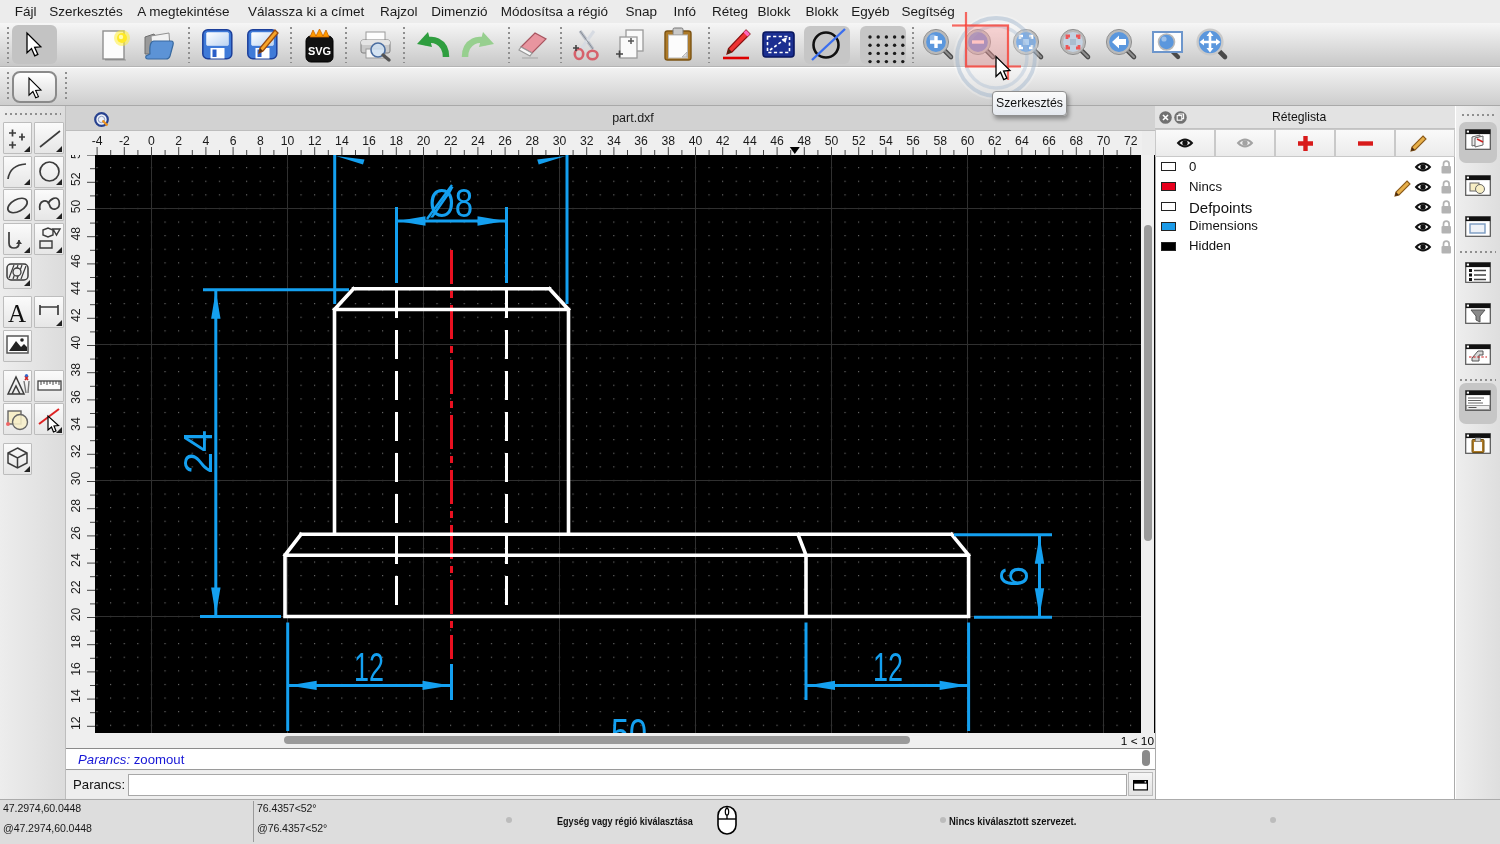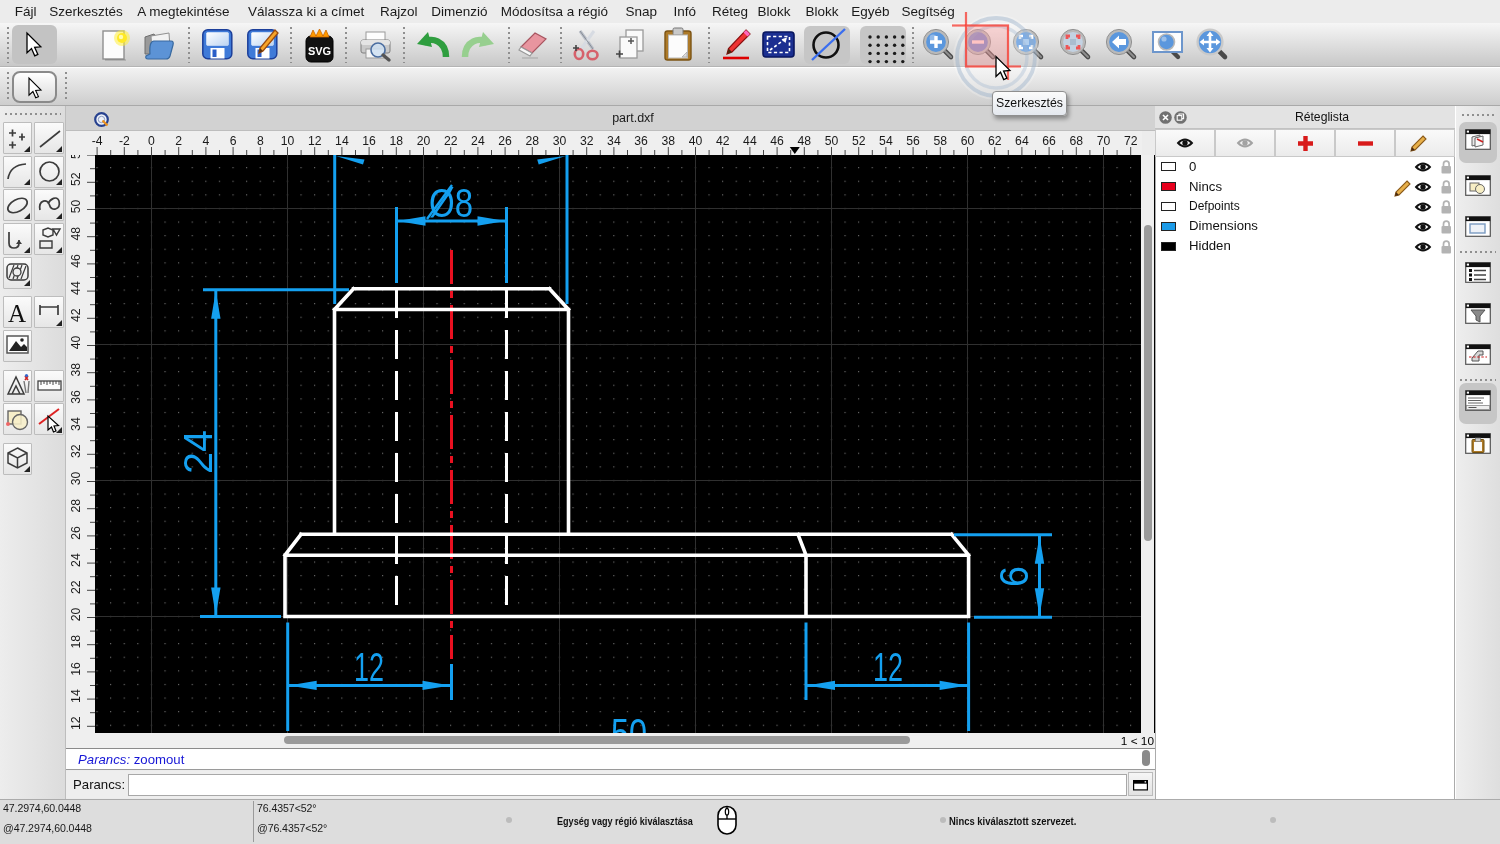--- a/index.html
+++ b/index.html
@@ -608,21 +608,21 @@
 <div class="abs" style="left:1155px;top:106px;width:300px;height:23px;background:#e3e3e3;border-bottom:1px solid #c2c2c2"></div>
 <svg class="abs" style="left:1159px;top:111px" width="13" height="13" viewBox="0 0 13 13">
     <circle cx="6.5" cy="6.5" r="6.3" fill="#717171"></circle>
     <path d="M4,4 L9,9 M9,4 L4,9" stroke="#fff" stroke-width="1.6"></path>
   </svg>
 <svg class="abs" style="left:1174px;top:111px" width="13" height="13" viewBox="0 0 13 13">
     <circle cx="6.5" cy="6.5" r="6.3" fill="#717171"></circle>
     <rect x="3.2" y="4.6" width="4.6" height="4.6" fill="none" stroke="#fff" stroke-width="1.1"></rect>
     <path d="M5,4.6 V3 h4.6 V7.6 h-1.6" fill="none" stroke="#fff" stroke-width="1.1"></path>
   </svg>
-<div class="abs" style="left:1272px;top:110px;width:100px;height:16px;font-size:12.2px;color:#111;text-align:center">Réteglista</div>
+<div class="abs" style="left:1272px;top:110px;width:100px;height:16px;font-size:12.2px;color:#111;text-align:left">Réteglista</div>
 <div class="abs" style="left:1155px;top:129px;width:60px;height:28px;background:linear-gradient(#fafafa,#ebebeb);border:1px solid #c9c9c9"></div>
 <div class="abs" style="left:1215px;top:129px;width:60px;height:28px;background:linear-gradient(#fafafa,#ebebeb);border:1px solid #c9c9c9"></div>
 <div class="abs" style="left:1275px;top:129px;width:60px;height:28px;background:linear-gradient(#fafafa,#ebebeb);border:1px solid #c9c9c9"></div>
 <div class="abs" style="left:1335px;top:129px;width:60px;height:28px;background:linear-gradient(#fafafa,#ebebeb);border:1px solid #c9c9c9"></div>
 <div class="abs" style="left:1395px;top:129px;width:60px;height:28px;background:linear-gradient(#fafafa,#ebebeb);border:1px solid #c9c9c9"></div>
 <svg class="abs" style="left:1177px;top:137px" width="16" height="12" viewBox="0 0 16 12">
     <path d="M1,6 Q8,-1 15,6 Q8,13 1,6 Z" fill="none" stroke="#111" stroke-width="1.8"></path>
     <circle cx="8" cy="6" r="2.7" fill="#111"></circle>
   </svg>
 <svg class="abs" style="left:1237px;top:137px" width="16" height="12" viewBox="0 0 16 12">
@@ -657,21 +657,21 @@
   </svg>
 <svg class="abs" style="left:1414.5px;top:181.15px" width="16" height="12" viewBox="0 0 16 12">
     <path d="M1,6 Q8,-1 15,6 Q8,13 1,6 Z" fill="none" stroke="#111" stroke-width="1.8"></path>
     <circle cx="8" cy="6" r="2.7" fill="#111"></circle>
   </svg>
 <svg class="abs" style="left:1439.5px;top:180.15px" width="12" height="14" viewBox="0 0 12 14">
     <rect x="1.5" y="6" width="9.5" height="7.5" rx="1" fill="#b3b3b3"></rect>
     <path d="M3.5,6 V4 a2.8,2.8 0 0 1 5.6,0 V6" fill="none" stroke="#b3b3b3" stroke-width="1.7"></path>
   </svg>
 <div class="abs" style="left:1161px;top:202.0px;width:15px;height:9px;background:#fff;border:1.2px solid #222"></div>
-<div class="abs" style="left:1189px;top:198.5px;font-size:12px;color:#111">Defpoints</div>
+<div class="abs" style="left:1189px;top:198.5px;font-size:15px;color:#111">Defpoints</div>
 <svg class="abs" style="left:1414.5px;top:201.00000000000003px" width="16" height="12" viewBox="0 0 16 12">
     <path d="M1,6 Q8,-1 15,6 Q8,13 1,6 Z" fill="none" stroke="#111" stroke-width="1.8"></path>
     <circle cx="8" cy="6" r="2.7" fill="#111"></circle>
   </svg>
 <svg class="abs" style="left:1439.5px;top:200.00000000000003px" width="12" height="14" viewBox="0 0 12 14">
     <rect x="1.5" y="6" width="9.5" height="7.5" rx="1" fill="#b3b3b3"></rect>
     <path d="M3.5,6 V4 a2.8,2.8 0 0 1 5.6,0 V6" fill="none" stroke="#b3b3b3" stroke-width="1.7"></path>
   </svg>
 <div class="abs" style="left:1161px;top:221.9px;width:15px;height:9px;background:#1c9be8;border:1.2px solid #222"></div>
 <div class="abs" style="left:1189px;top:218.4px;font-size:13.2px;color:#111">Dimensions</div>

